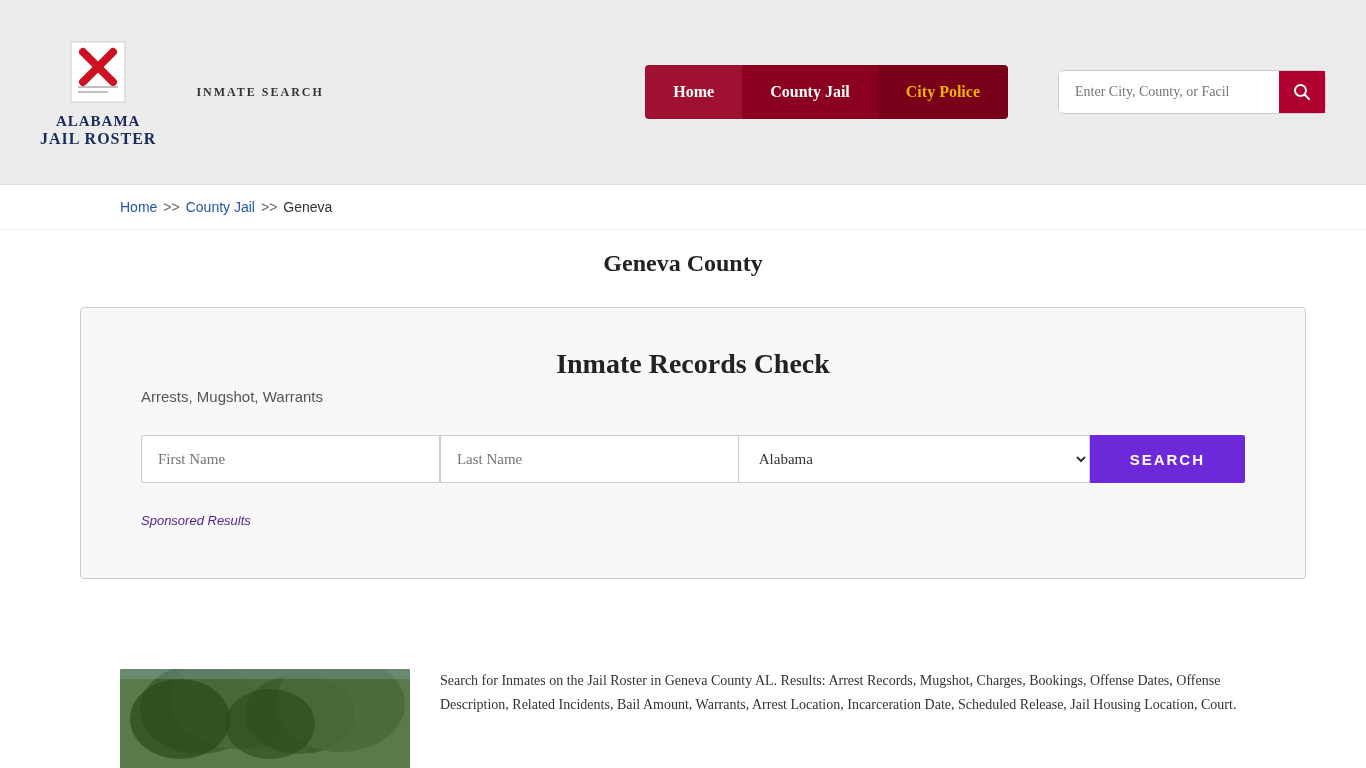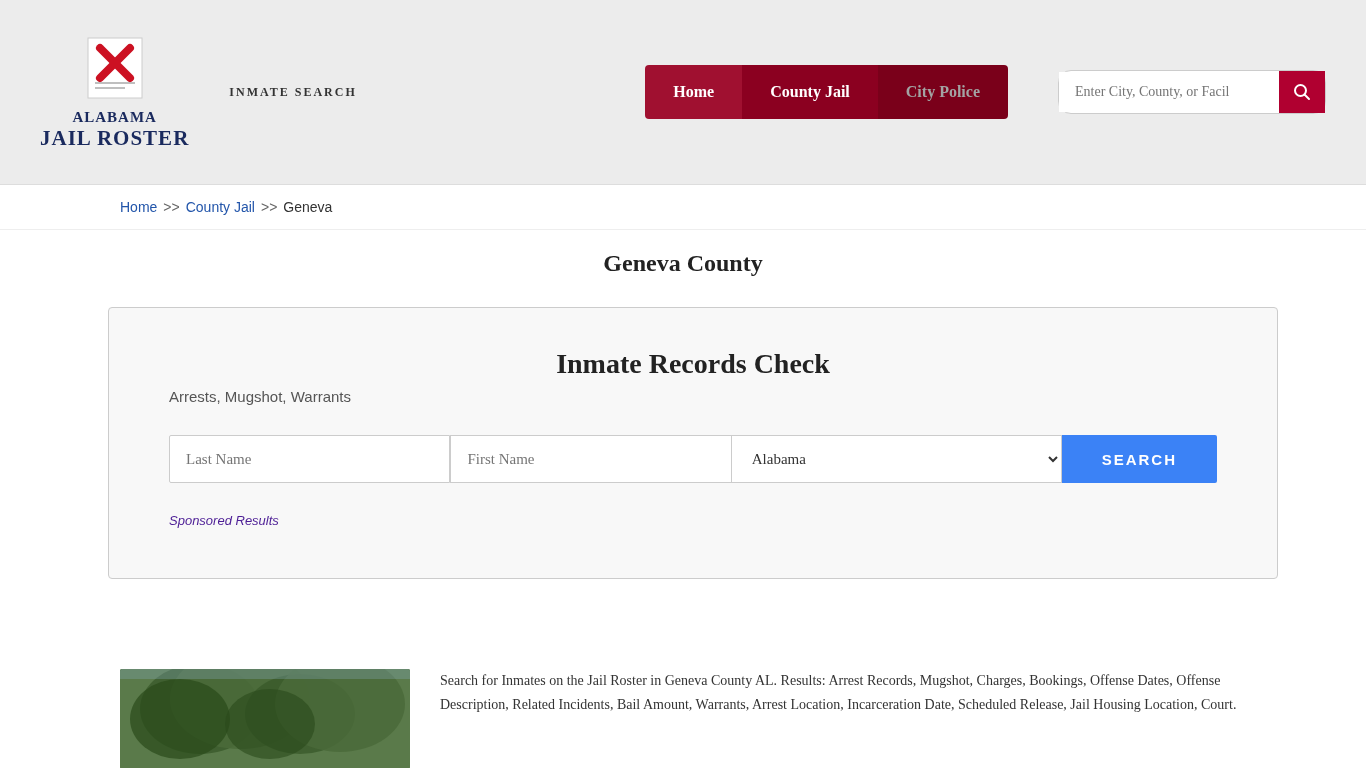--- a/index.html
+++ b/index.html
@@ -47,21 +47,21 @@
 
     .logo-text-top {
       font-size: 15px;
       font-weight: bold;
       color: #1a2a5e;
       letter-spacing: 1px;
       display: block;
     }
 
     .logo-text-bottom {
-      font-size: 21px;
+      font-size: 16px;
       font-weight: bold;
       color: #1a2a5e;
       letter-spacing: 1px;
       display: block;
     }
 
     .inmate-search-label {
       font-size: 12px;
       font-weight: bold;
       color: #333;
@@ -91,30 +91,30 @@
       border-radius: 4px 0 0 4px;
     }
 
     .nav-btn-county {
       background: #8b0020;
       color: white;
     }
 
     .nav-btn-city {
       background: #7a001a;
-      color: #a3a3a3;
+      color: #eab308;
       border-radius: 0 4px 4px 0;
     }
 
     .search-area {
       display: flex;
       align-items: center;
       border: 1px solid #ccc;
       background: white;
-      border-radius: 13px;
+      border-radius: 6px;
     }
 
     .search-input-header {
       border: none;
       outline: none;
       padding: 12px 16px;
       font-size: 14px;
       width: 220px;
       font-family: Georgia, serif;
       color: #999;
@@ -157,21 +157,21 @@
 
     .breadcrumb-current {
       font-weight: normal;
       color: #333;
       font-family: Arial, sans-serif;
     }
 
     
     .main-content {
       background: white;
-      padding: 20px 88px 40px;
+      padding: 20px 60px 40px;
     }
 
     .page-title {
       text-align: center;
       font-size: 24px;
       font-weight: bold;
       color: #222;
       margin-bottom: 30px;
       font-family: Georgia, serif;
     }
@@ -230,21 +230,21 @@
       border: 1px solid #ccc;
       border-left: none;
       outline: none;
       font-family: Georgia, serif;
       background: white;
       color: #333;
       cursor: pointer;
     }
 
     .search-form-btn {
-      background: #3b82f6;
+      background: #6d28d9;
       color: white;
       border: none;
       padding: 14px 40px;
       font-size: 15px;
       font-weight: bold;
       letter-spacing: 2px;
       cursor: pointer;
       border-radius: 0 2px 2px 0;
       font-family: Arial, sans-serif;
     }
@@ -339,22 +339,22 @@
 </div>
 
 <div class="main-content">
   <h1 class="page-title">Geneva County</h1>
 
   <div class="records-box">
     <h2 class="records-title">Inmate Records Check</h2>
     <p class="records-subtitle">Arrests, Mugshot, Warrants</p>
 
     <div class="search-form">
+      <input type="text" class="form-input" placeholder="First Name" style="">
       <input type="text" class="form-input" placeholder="Last Name" style="">
-      <input type="text" class="form-input" placeholder="First Name" style="">
       <select class="form-select" id="state-select">
       <option value="Alabama">Alabama</option><option value="Alaska">Alaska</option><option value="Arizona">Arizona</option><option value="Arkansas">Arkansas</option><option value="California">California</option><option value="Colorado">Colorado</option><option value="Connecticut">Connecticut</option><option value="Delaware">Delaware</option><option value="Florida">Florida</option><option value="Georgia">Georgia</option><option value="Hawaii">Hawaii</option><option value="Idaho">Idaho</option><option value="Illinois">Illinois</option><option value="Indiana">Indiana</option><option value="Iowa">Iowa</option><option value="Kansas">Kansas</option><option value="Kentucky">Kentucky</option><option value="Louisiana">Louisiana</option><option value="Maine">Maine</option><option value="Maryland">Maryland</option><option value="Massachusetts">Massachusetts</option><option value="Michigan">Michigan</option><option value="Minnesota">Minnesota</option><option value="Mississippi">Mississippi</option><option value="Missouri">Missouri</option><option value="Montana">Montana</option><option value="Nebraska">Nebraska</option><option value="Nevada">Nevada</option><option value="New Hampshire">New Hampshire</option><option value="New Jersey">New Jersey</option><option value="New Mexico">New Mexico</option><option value="New York">New York</option><option value="North Carolina">North Carolina</option><option value="North Dakota">North Dakota</option><option value="Ohio">Ohio</option><option value="Oklahoma">Oklahoma</option><option value="Oregon">Oregon</option><option value="Pennsylvania">Pennsylvania</option><option value="Rhode Island">Rhode Island</option><option value="South Carolina">South Carolina</option><option value="South Dakota">South Dakota</option><option value="Tennessee">Tennessee</option><option value="Texas">Texas</option><option value="Utah">Utah</option><option value="Vermont">Vermont</option><option value="Virginia">Virginia</option><option value="Washington">Washington</option><option value="West Virginia">West Virginia</option><option value="Wisconsin">Wisconsin</option><option value="Wyoming">Wyoming</option></select>
       <button class="search-form-btn">SEARCH</button>
     </div>
 
     <div class="sponsored-label">Sponsored Results</div>
   </div>
 </div>
 
 <div class="bottom-section">

